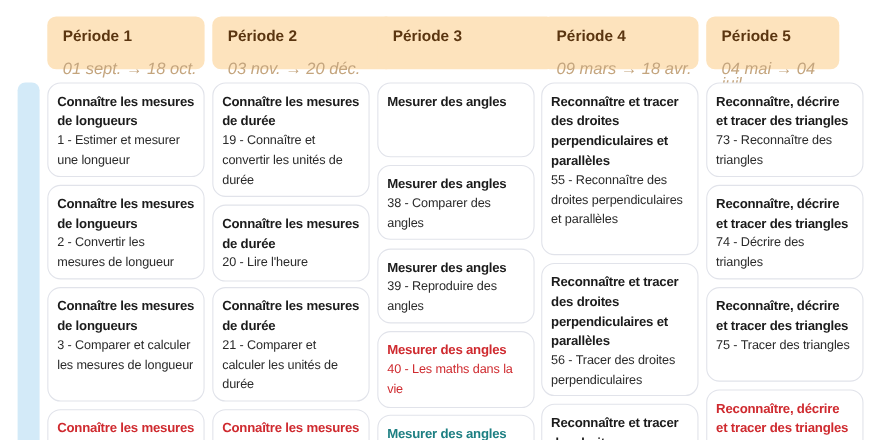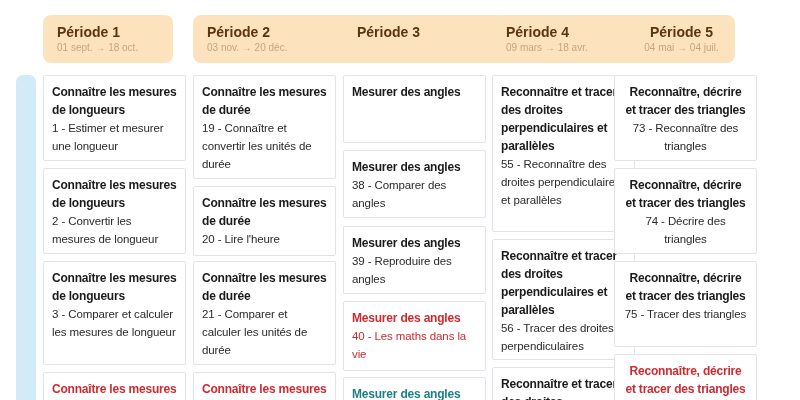--- a/index.html
+++ b/index.html
@@ -9,42 +9,42 @@
       font-family: "Liberation Sans", "DejaVu Sans", sans-serif;
     }
     .stage { position: relative; width: 800px; height: 400px; }
 
     .side-bar {
       position: absolute; left: 16px; top: 75px; width: 20px; height: 340px;
       background: #d3eaf8; border-radius: 7px 7px 0 0;
     }
 
     .col { position: absolute; top: 15px; }
-    .col-1 { left: 43px;  width: 130px; }
+    .col-1 { left: 43px;  width: 143px; }
     .col-2 { left: 193px; width: 166px; }
     .col-3 { left: 343px; width: 162px; }
     .col-4 { left: 492px; width: 143px; }
-    .col-5 { left: 614px; width: 121px; text-align: center; }
+    .col-5 { left: 642px; width: 121px; }
 
     .period-header {
       height: 48px; background: #fde3bd; border-radius: 8px;
       padding: 9px 0 0 14px;
     }
     .period-title {
       display: block; font-size: 14px; font-weight: bold; color: #5a3510;
       line-height: 17px;
     }
     .period-dates {
-      display: block; font-size: 10px; color: #c4a57e; line-height: 14px; margin-top: 0;
+      display: block; font-size: 15px; color: #c4a57e; line-height: 14px; margin-top: 15px; font-style: italic;
     }
 
     .cards { position: absolute; left: 0; width: 143px; }
     .card {
       position: absolute; left: 0; width: 143px;
-      background: #ffffff; border: 1px solid #e1e3ea; border-radius: 2px;
+      background: #ffffff; border: 1px solid #e1e3ea; border-radius: 12px;
       padding: 7px 8px 6px 8px;
     }
     .card-title {
       display: block; font-size: 12px; font-weight: bold; color: #1b1b1b;
       line-height: 18px; letter-spacing: -0.2px;
     }
     .card-sub {
       display: block; font-size: 11.5px; color: #2a2a2a; line-height: 18px;
       letter-spacing: -0.1px;
     }

